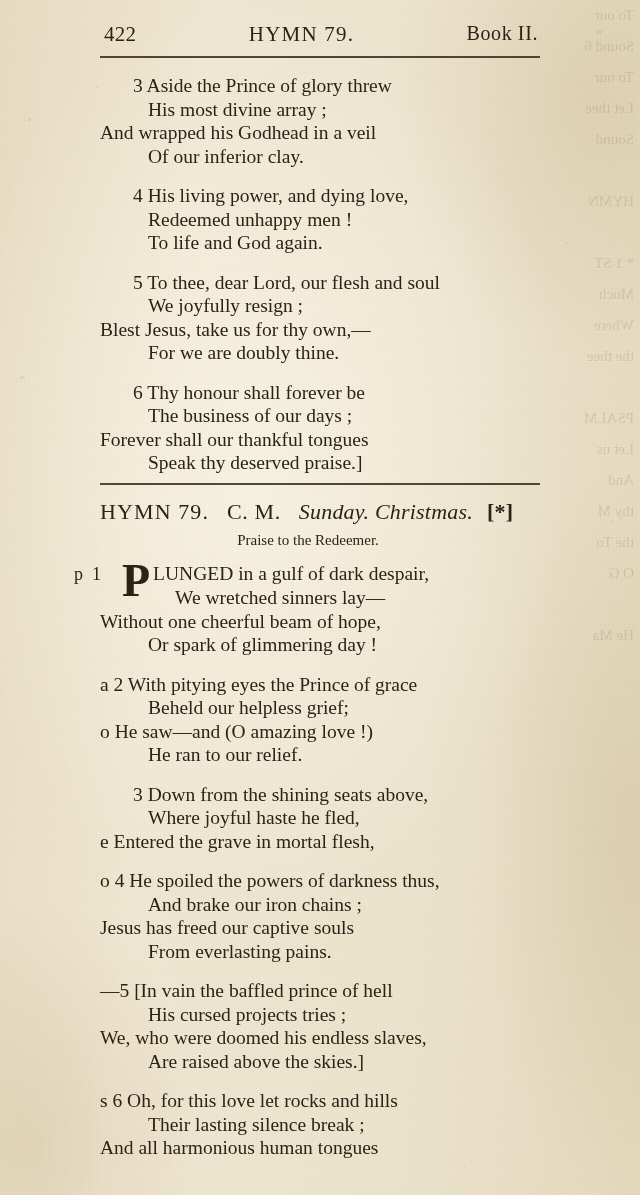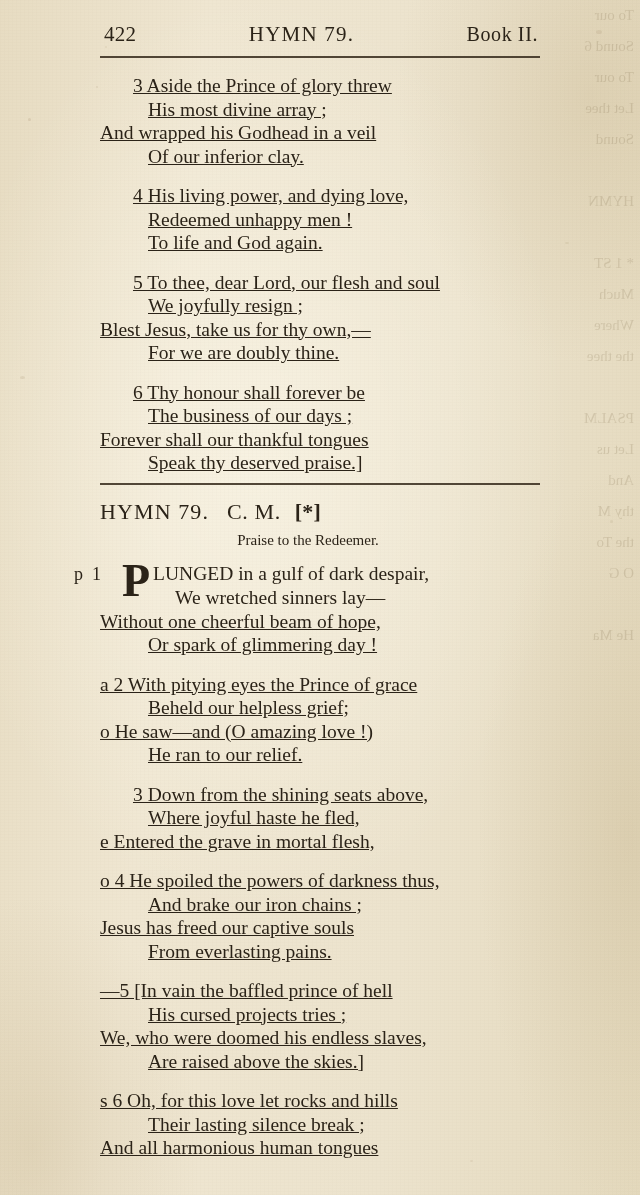--- a/index.html
+++ b/index.html
@@ -66,21 +66,21 @@
 
   
   #content {
     position: absolute;
     left: 100px;
     top: 22px;
     width: 440px;
   }
   .running-head {
     display: flex;
-    align-items: center;
+    align-items: flex-start;
     justify-content: space-between;
     font-size: 21px;
     letter-spacing: 0.3px;
     padding: 0 2px 0 4px;
   }
   .rh-page { font-size: 21px; }
   .rh-center { font-size: 21px; letter-spacing: 1.2px; }
   .rh-book { font-size: 20px; letter-spacing: 0.6px; }
 
   hr.rule {
@@ -93,21 +93,20 @@
   hr.rule.second { margin-top: 8px; }
 
   .stanza {
     margin-top: 16px;
     position: relative;
   }
   .line {
     font-size: 19.5px;
     line-height: 23.5px;
     white-space: pre;
-    text-decoration: underline;
   }
   
   .i0  { padding-left: 0px; }
   .i1  { padding-left: 33px; }
   .i2  { padding-left: 48px; }
 
   .mark {
     position: absolute;
     left: -26px;
     font-size: 18px;
@@ -242,20 +241,21 @@
         <div class="line i2 ink-soft">Speak thy deserved praise.]</div>
       </div>
 
     </div>
 
     <hr class="rule second">
 
     <div id="hymn-heading">
       <span class="hh-title">HYMN 79.</span>
       <span class="hh-metre">C. M.</span>
+      <span class="hh-occ">Sunday. Christmas.</span>
       <span class="hh-star">[*]</span>
     </div>
 
     <div id="hymn-subtitle">Praise to the Redeemer.</div>
 
     <div id="first-stanza">
       <span class="mark rom" style="top:4px;">p</span>
       <span class="mark rom" style="left:-8px; top:4px;">1</span>
       <div class="dropcap-row" style="padding-left:22px;">
         <span class="dropcap">P</span>

